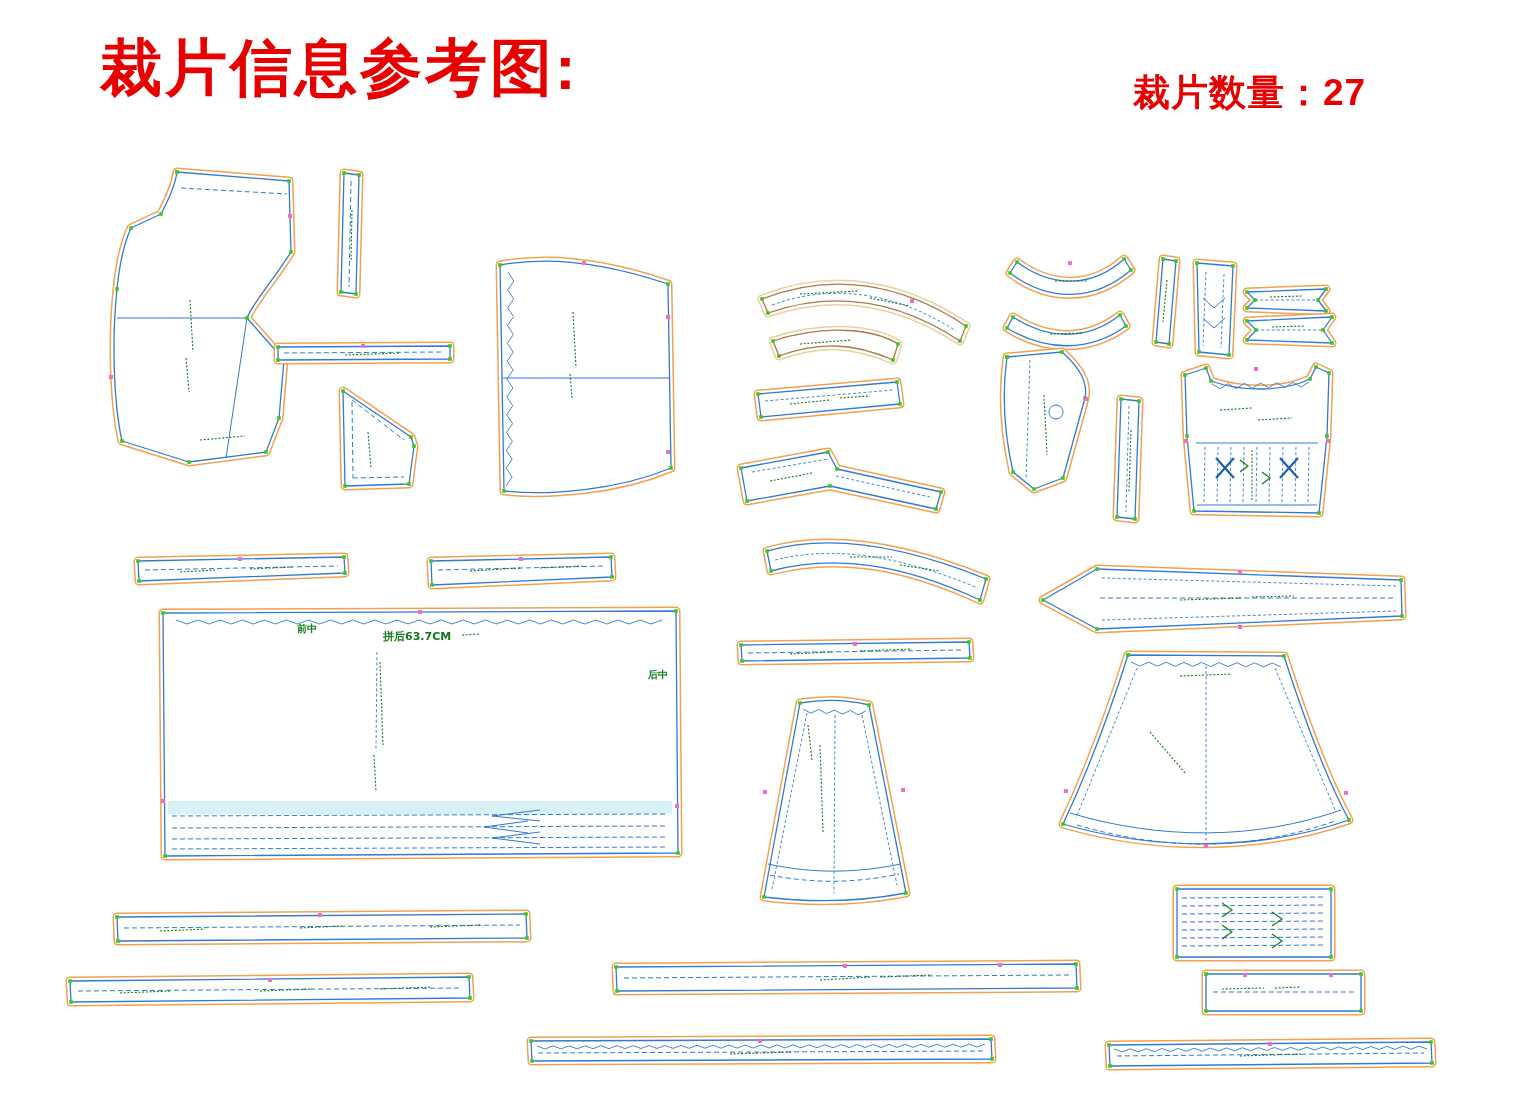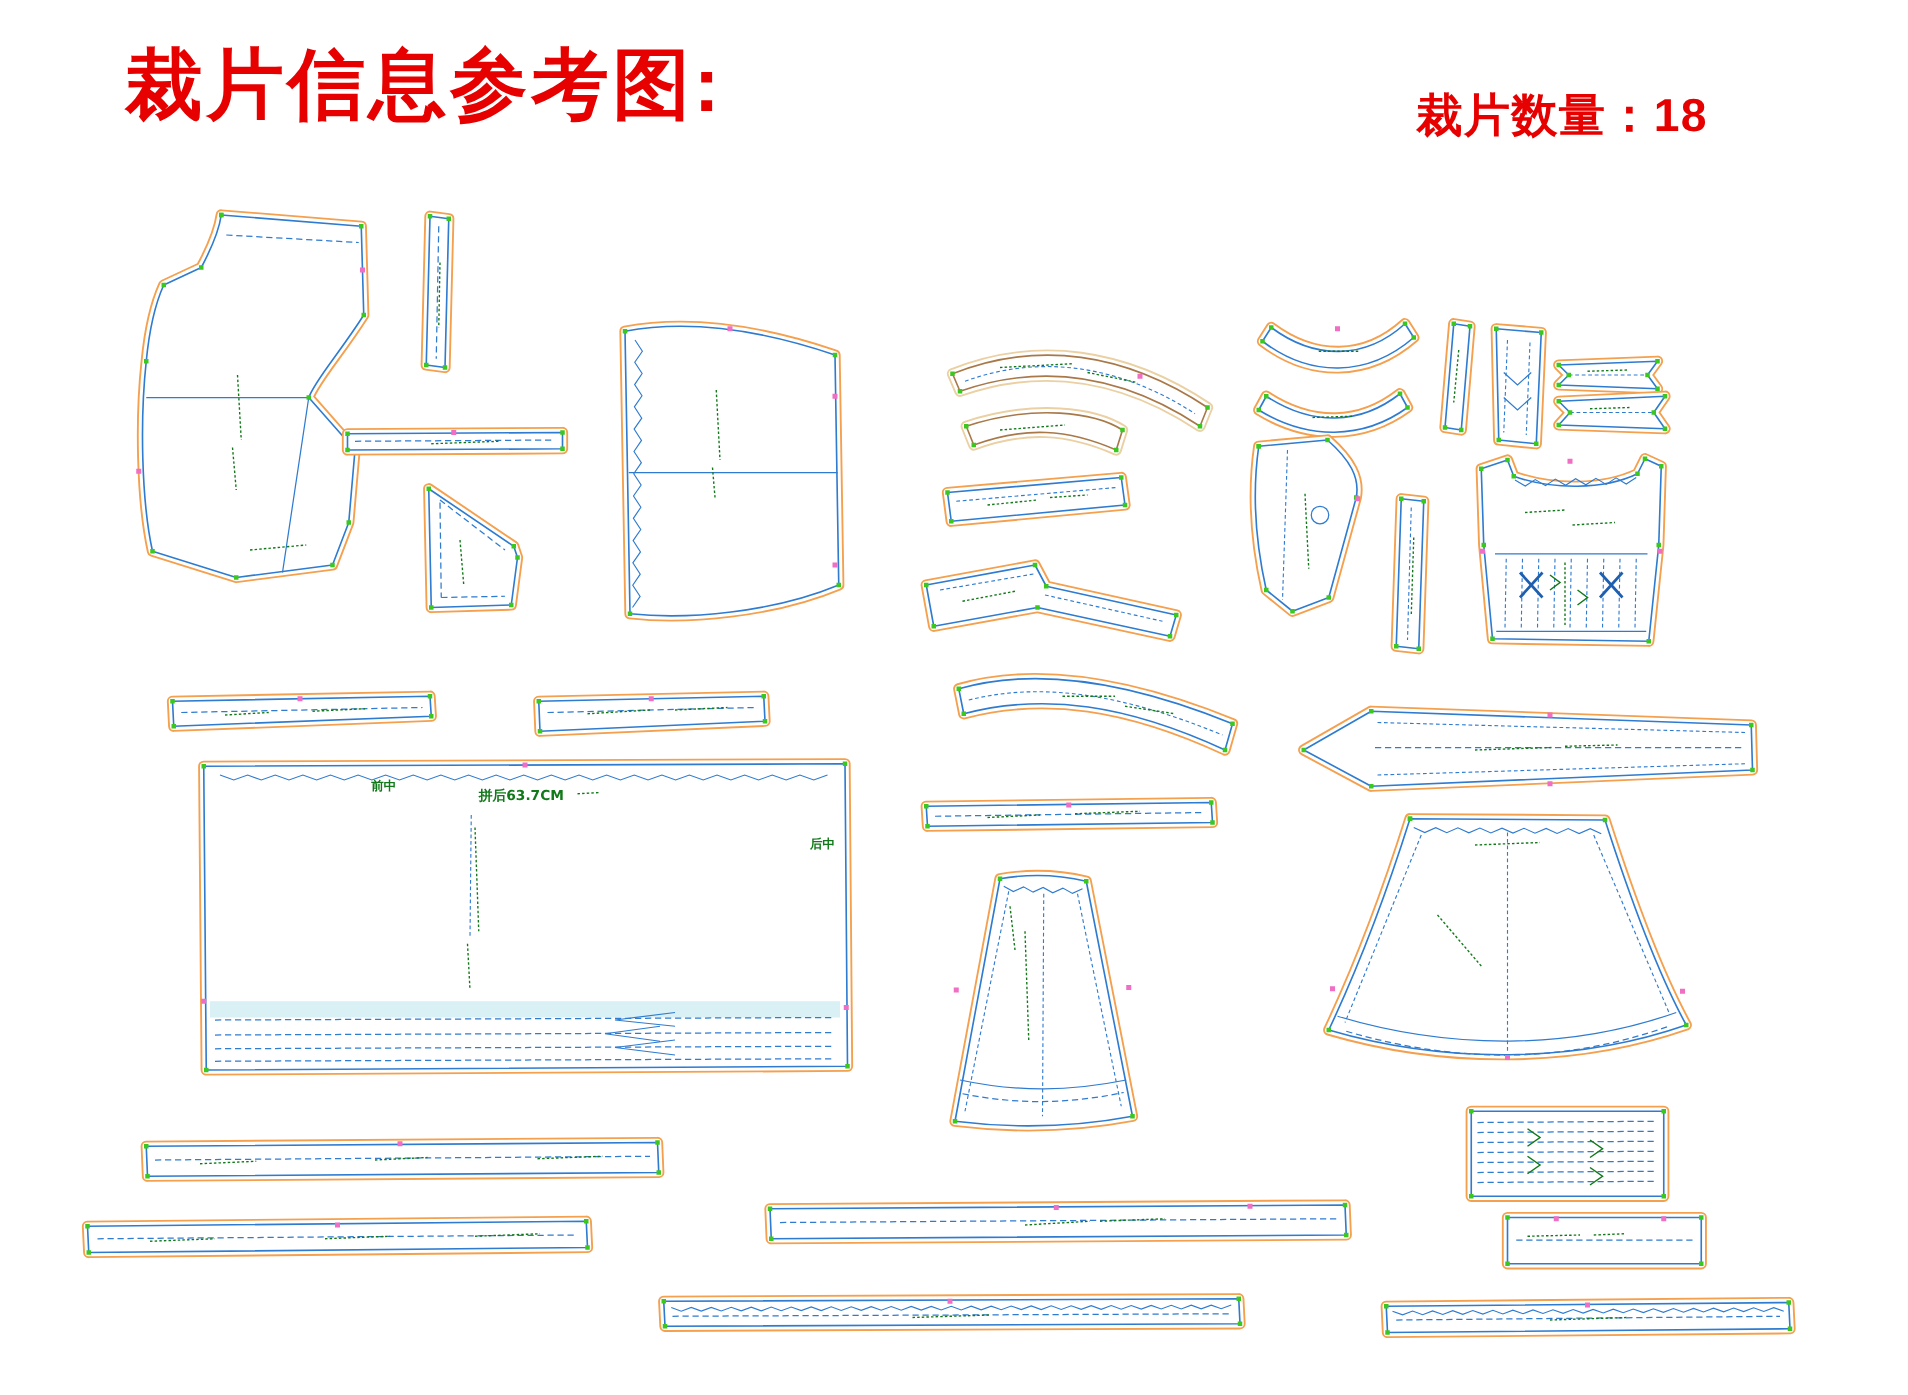--- a/index.html
+++ b/index.html
@@ -29,21 +29,21 @@
 .cyanband{fill:#d9f0f4}
 .glabel{fill:var(--label-green);font:700 11px "DejaVu Sans",sans-serif}
 .glabel-sm{fill:var(--label-green);font:700 10px "DejaVu Sans",sans-serif}
 </style>
 </head>
 <body>
 
 <div class="stage">
 
   <div class="title">裁片信息参考图:</div>
-  <div class="count">裁片数量：18</div>
+  <div class="count">裁片数量：27</div>
 
   <svg class="canvas" width="1526" height="1116" viewBox="0 0 1526 1116" xmlns="http://www.w3.org/2000/svg">
 
     <defs>
       <path id="p1" d="M 177 172 L 289 181 L 291 252 C 272 282 252 304 247 318 L 284 360 L 279 418 L 266 452 L 189 462 L 122 441 C 113 400 112 335 117 289 C 120 258 126 239 131 228 L 161 214 C 169 199 175 186 177 172 Z"></path>
       <path id="p2" d="M 344 173 L 359 175 L 356 294 L 341 292 Z"></path>
       <path id="p3" d="M 278 347 L 450 346 L 450 359 L 278 360 Z"></path>
       <path id="p4" d="M 343 391 L 411 437 L 414 446 L 409 484 L 345 486 Z"></path>
       <path id="p5" d="M 500 265 C 548 256 606 263 668 284 L 671 468 C 618 490 550 496 504 491 Z"></path>
       <path id="p6" d="M 762 299 C 830 272 900 282 966 326 L 960 341 C 898 300 834 290 768 313 Z"></path>

